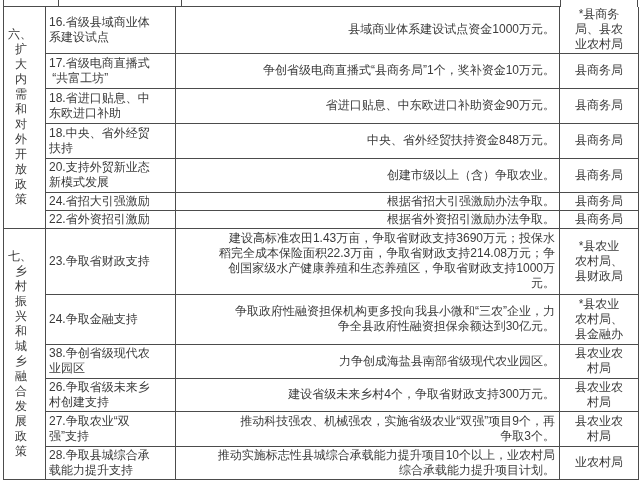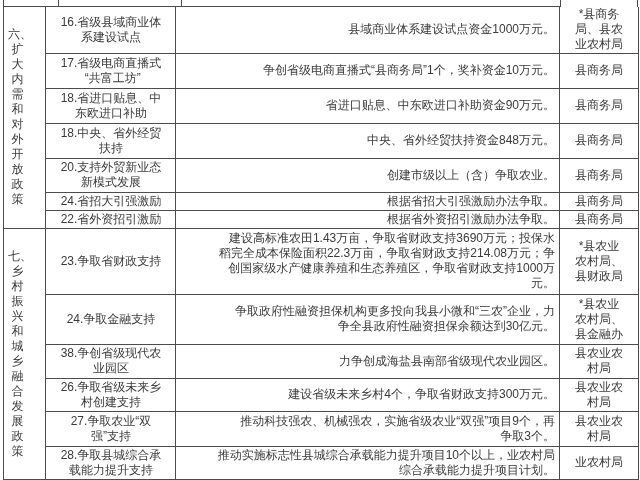--- a/index.html
+++ b/index.html
@@ -16,22 +16,22 @@
   .sliver .hb{position:absolute;left:0;top:6px;height:1px;background:#4c4c4c;}
   table.policy-table{
     position:absolute;left:3px;top:7px;width:635px;
     border-collapse:collapse;table-layout:fixed;
   }
   td{
     border:1px solid #4c4c4c;vertical-align:middle;
     white-space:pre-wrap;word-break:break-all;overflow:hidden;
     padding:0;box-sizing:border-box;
   }
-  td.cat{padding:0 18px 0 4px;text-align:center;}
-  td.item{padding:1px 2px 1px 3px;text-align:center;}
+  td.cat{padding:0 18px 0 4px;text-align:right;}
+  td.item{padding:1px 2px 1px 3px;text-align:left;}
   td.desc{padding:1px 4px 1px 7px;text-align:right;}
   td.dept{padding:0 2px;text-align:center;}
   td.no-top{border-top:none;}
 </style>
 </head>
 <body>
 
 <div class="screen">
 
   <div class="sliver">

